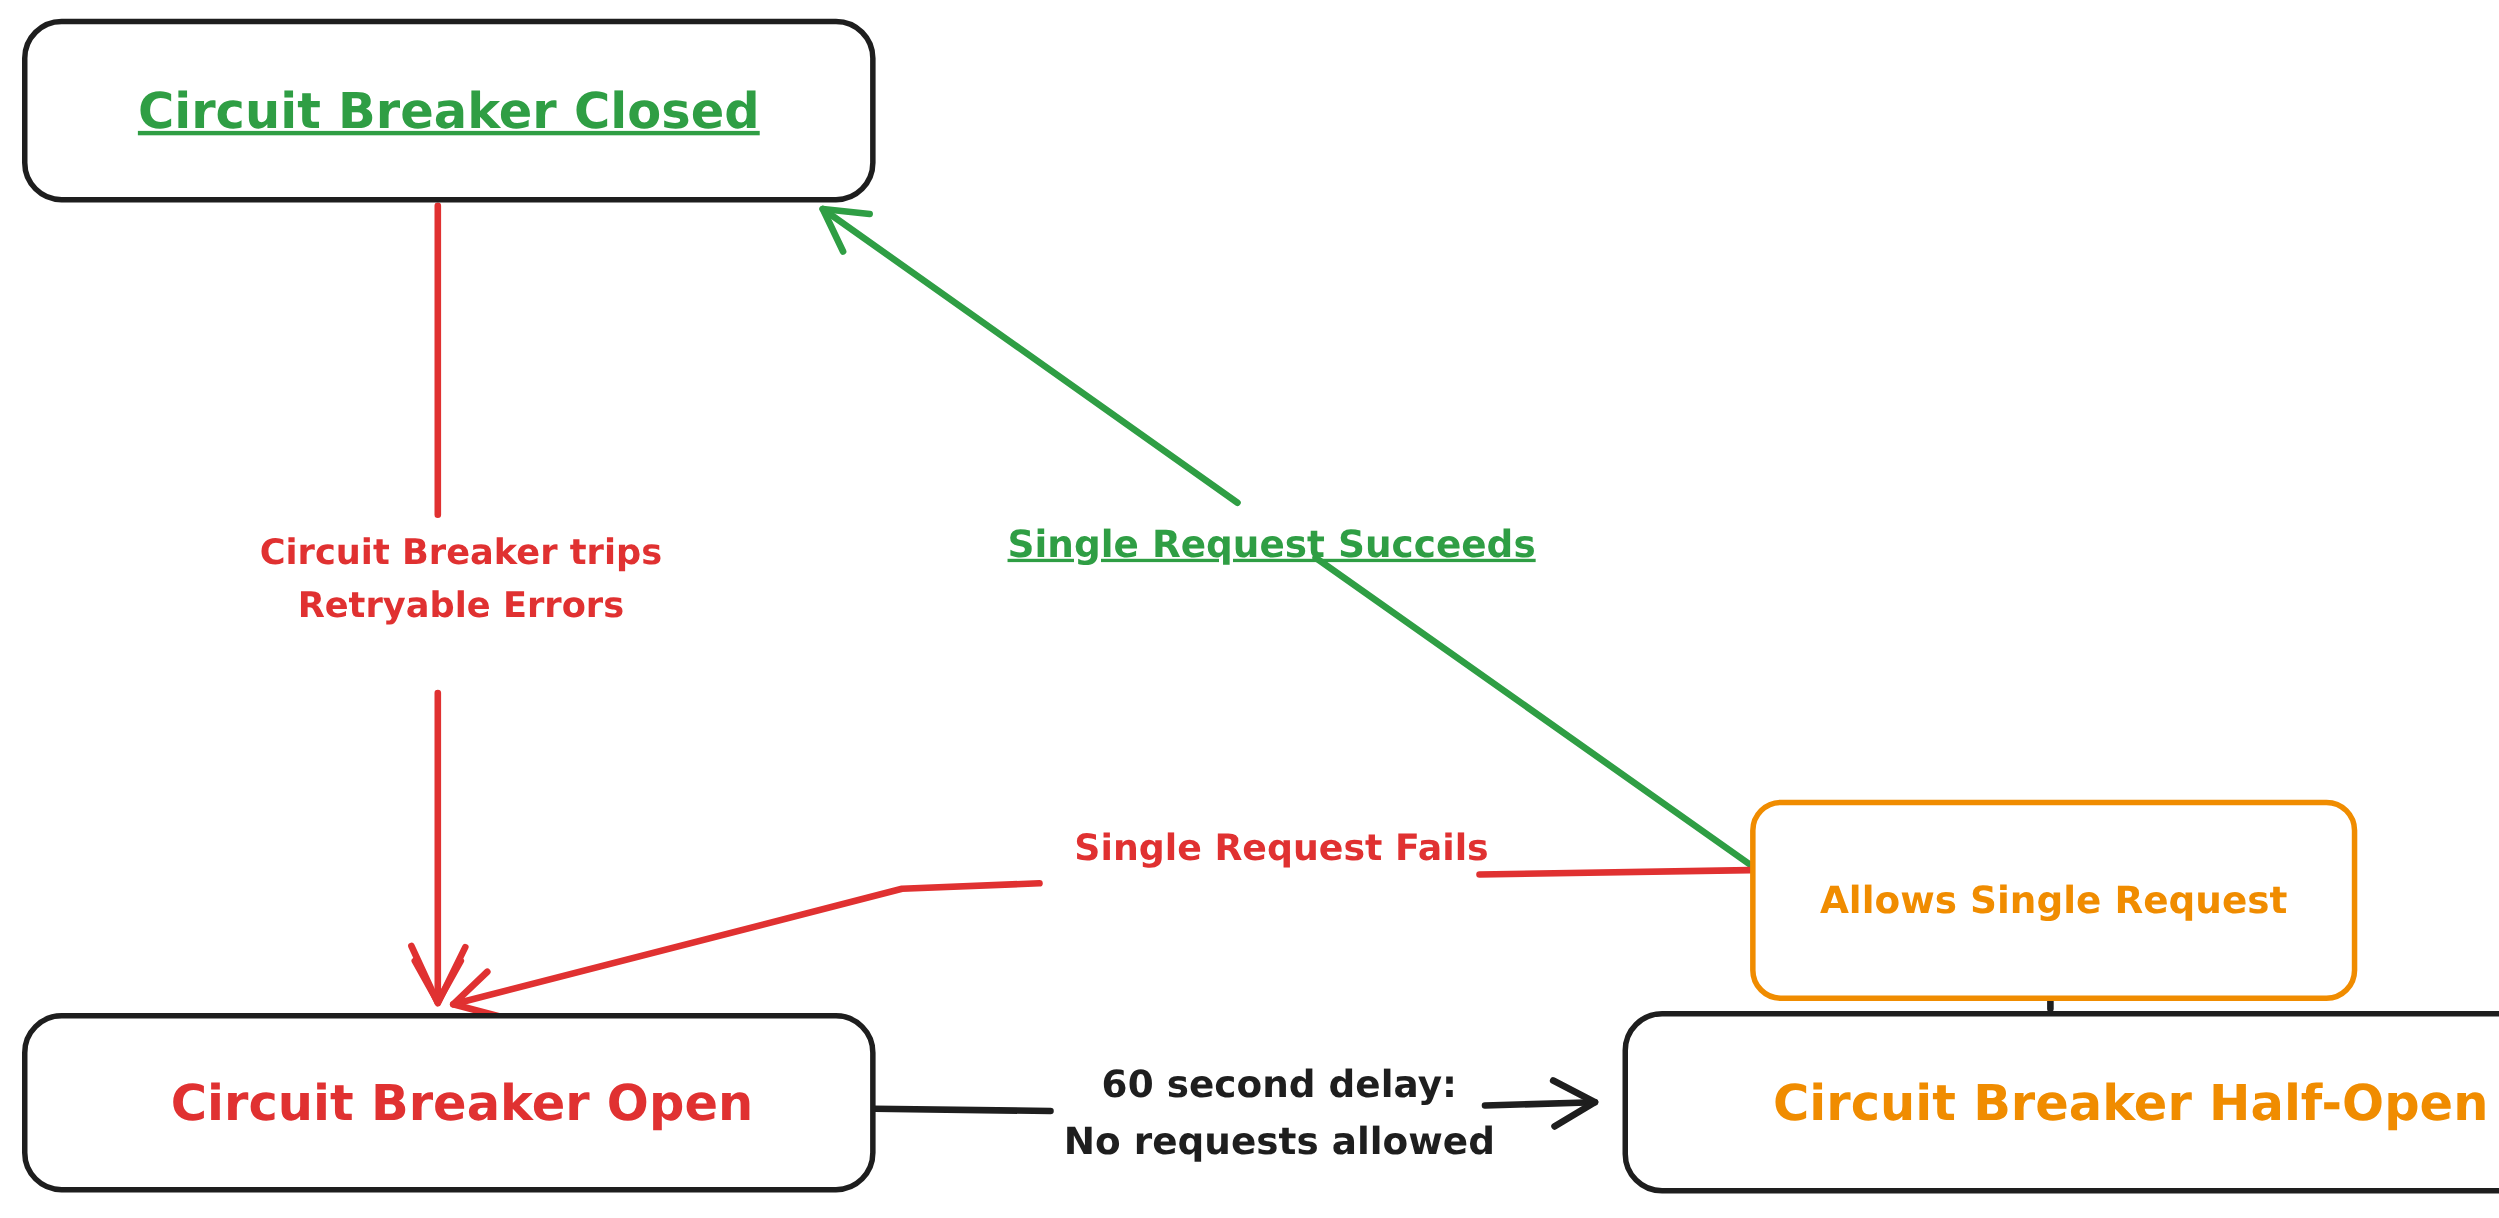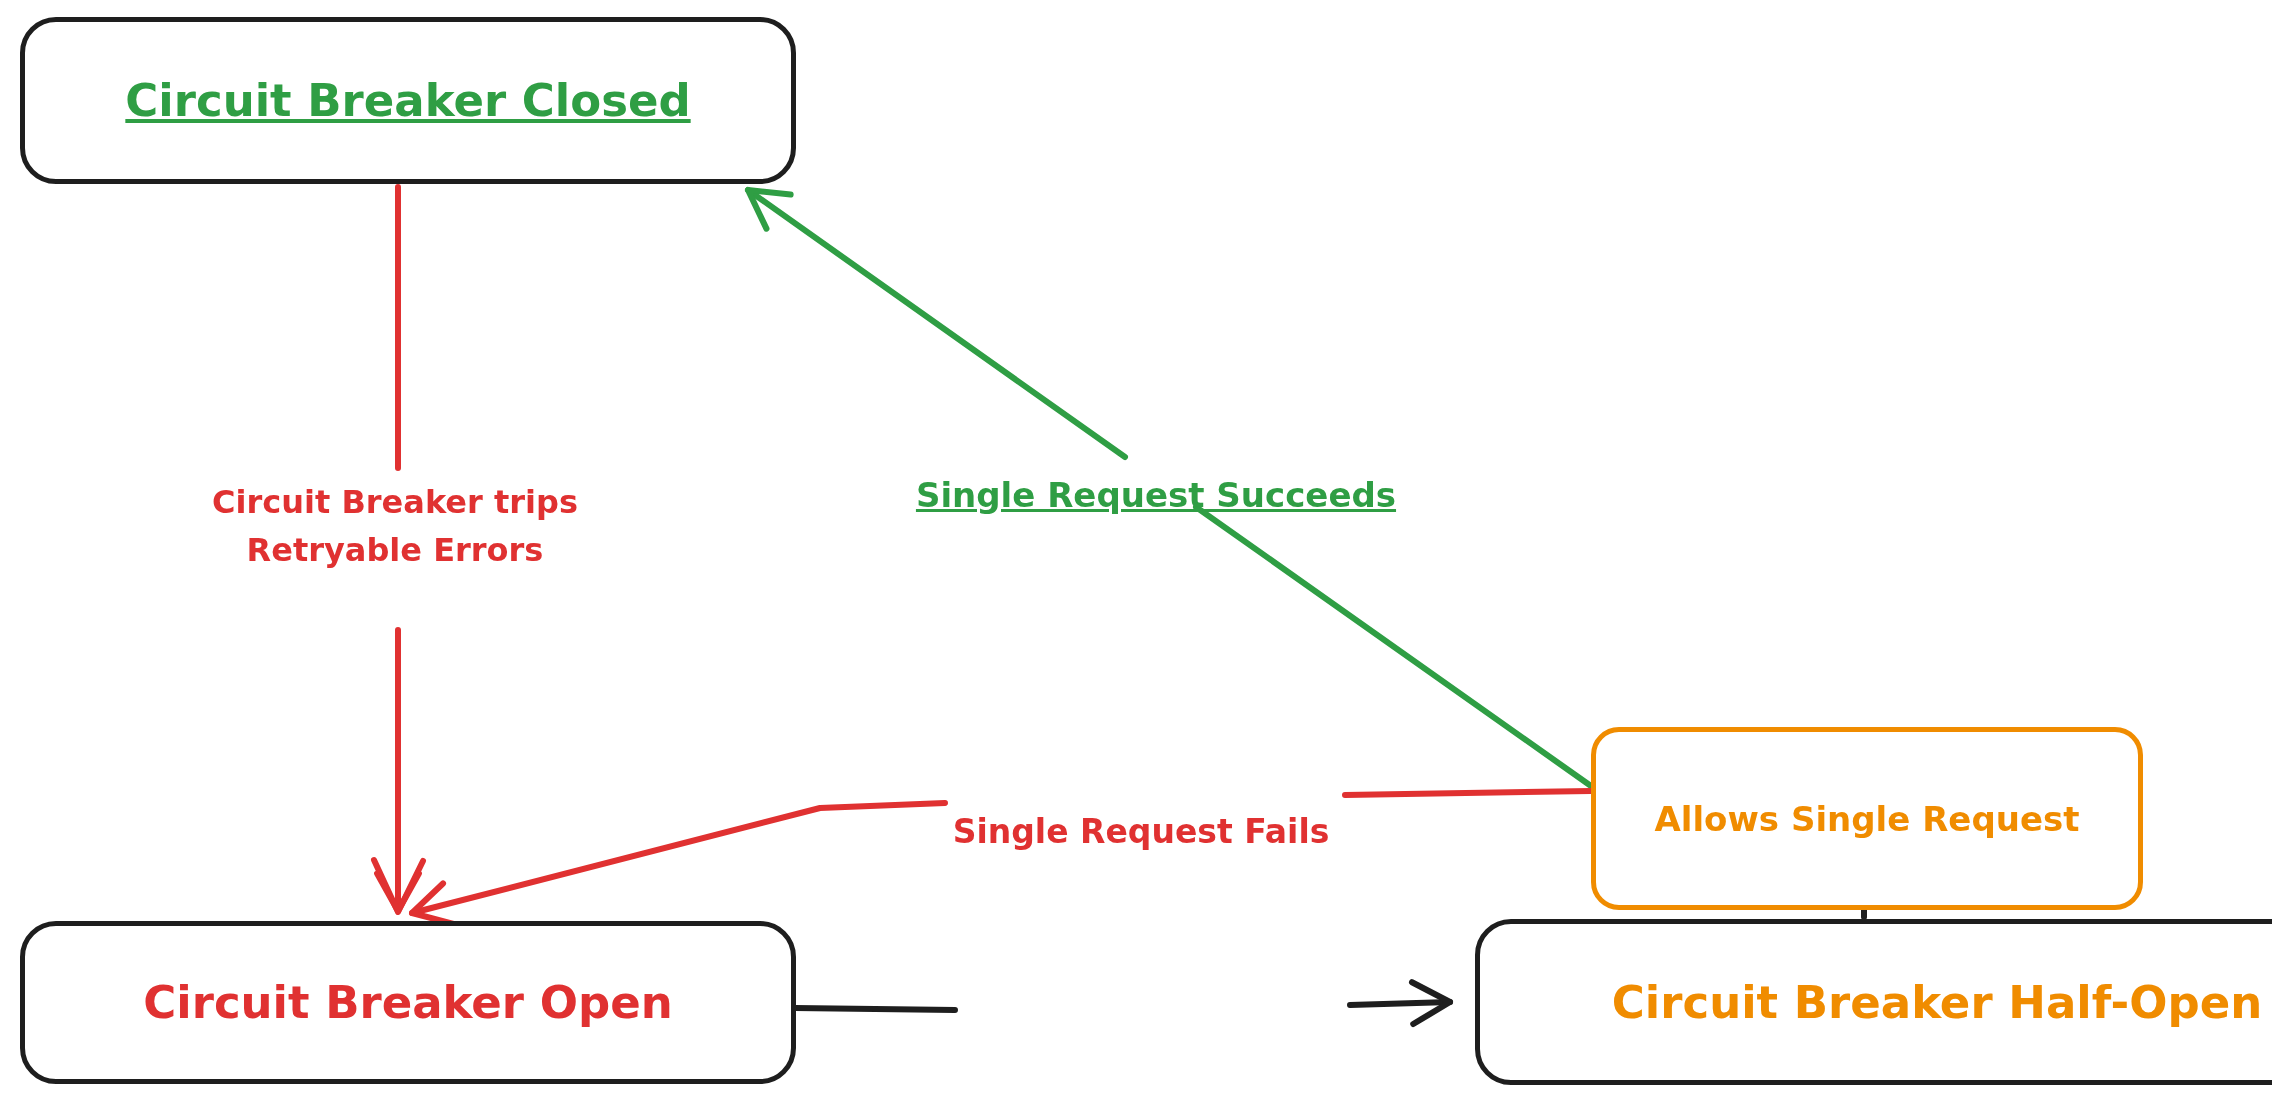--- a/index.html
+++ b/index.html
@@ -35,33 +35,33 @@
     white-space: nowrap;
   }
   .node-closed   { left: 20px;   top: 17px;  width: 776px; height: 167px; }
   .node-open     { left: 20px;   top: 921px; width: 776px; height: 163px; }
   .node-halfopen { left: 1475px; top: 919px; width: 924px; height: 166px; }
   .node-allows   { left: 1591px; top: 727px; width: 552px; height: 183px;
                    border-color: var(--orange); border-radius: 28px; }
   .node-allows .node-label { font-size: 34px; }
 
   .text-green  { color: var(--green); text-decoration: underline; }
-  .text-red    { color: var(--red); }
+  .text-red    { color: var(--red); margin-left: 24px; }
   .text-orange { color: var(--orange); }
   .text-black  { color: var(--black); }
 
   .edge-label {
     position: absolute;
     text-align: center;
     font-weight: bold;
     white-space: nowrap;
   }
   .label-trips    { left: 145px; top: 478px;  width: 500px; font-size: 32px; line-height: 48px; }
   .label-succeeds { left: 896px; top: 471px;  width: 520px; font-size: 34px; line-height: 48px; }
-  .label-fails    { left: 931px; top: 811px;  width: 420px; font-size: 33px; line-height: 42px; }
+  .label-fails    { left: 931px; top: 750px;  width: 420px; font-size: 33px; line-height: 42px; }
   .label-delay    { left: 943px; top: 960px;  width: 440px; font-size: 34px; line-height: 52px; }
 </style>
 </head>
 <body>
 
 <div class="canvas">
 
   <svg class="edges" viewBox="0 0 2272 1107" xmlns="http://www.w3.org/2000/svg">
     <defs>
       <marker id="ah-red" viewBox="0 0 12 12" refX="9.8" refY="6" markerWidth="11" markerHeight="11" markerUnits="strokeWidth" orient="auto">
@@ -121,14 +121,18 @@
   </div>
 
   <div class="edge-label label-succeeds text-green">
     <div>Single Request Succeeds</div>
   </div>
 
   <div class="edge-label label-fails text-red">
     <div>Single Request Fails</div>
   </div>
 
+  <div class="edge-label label-delay text-black">
+    <div>60 second delay:</div>
+    <div>No requests allowed</div>
+  </div>
 
 </div>
 
 </body></html>

